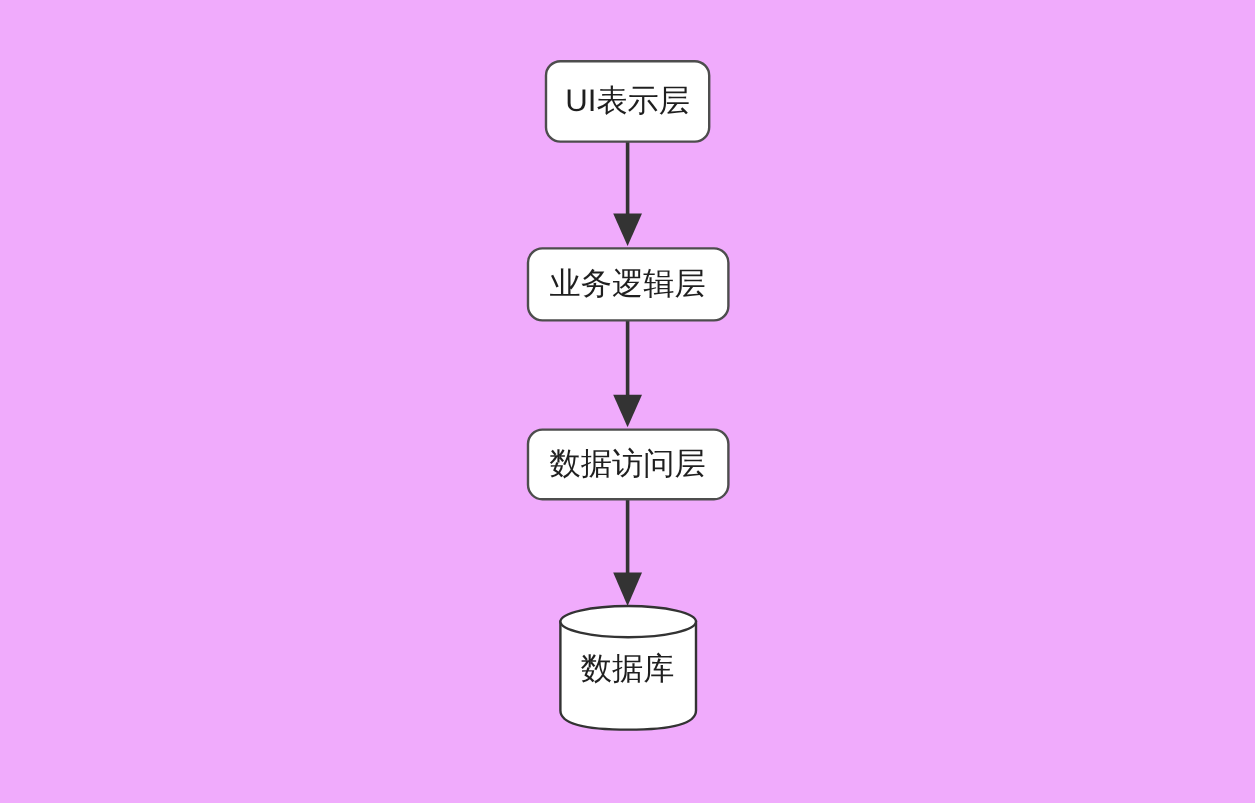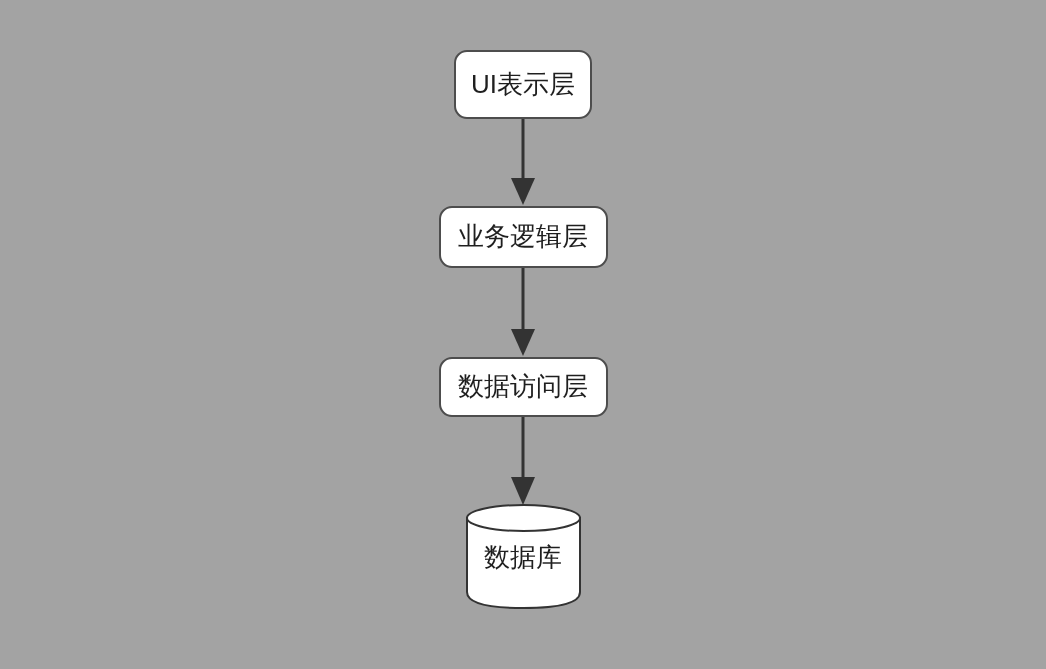--- a/index.html
+++ b/index.html
@@ -11,21 +11,21 @@
   body {
     width: 1046px;
     height: 669px;
     overflow: hidden;
     font-family: "Liberation Sans", "DejaVu Sans", sans-serif;
   }
   #diagram-canvas {
     position: relative;
     width: 1046px;
     height: 669px;
-    background: #a3a3a3;
+    background: #f0abfc;
   }
   #flow-svg {
     position: absolute;
     top: 0;
     left: 0;
     width: 1046px;
     height: 669px;
     display: block;
   }
   .node-shape {

